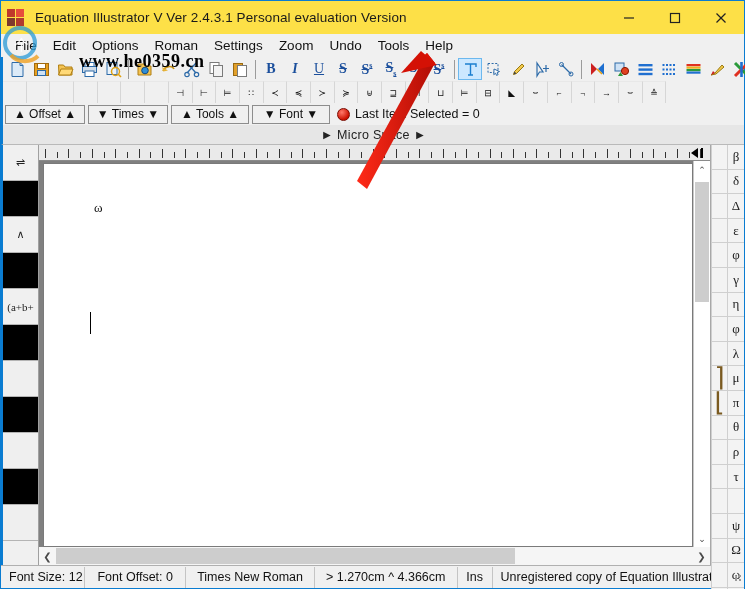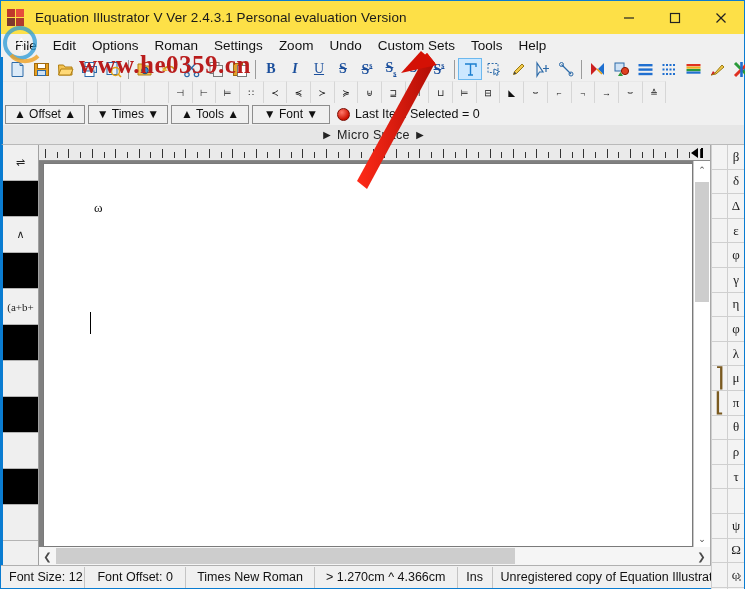--- a/index.html
+++ b/index.html
@@ -311,22 +311,22 @@
     left: 60px; top: 22px;
     font-family: "DejaVu Sans", sans-serif;
     font-size: 27px; font-weight: bold;
     color: #1a7fd4;
     text-shadow: 1px 1px 0 rgba(255,255,255,.6);
     letter-spacing: 1px;
   }
   .wm-url {
     left: 78px; top: 50px;
     font-family: "Liberation Serif", serif;
-    font-size: 25px; font-weight: bold;
-    color: #b91c1c;
+    font-size: 18px; font-weight: bold;
+    color: #000000;
     letter-spacing: .5px;
   }
 
   
   .redarrow { position: absolute; left: 330px; top: 50px; z-index: 60; pointer-events: none; }
 </style>
 </head>
 <body>
 
 <div id="app">
@@ -360,21 +360,20 @@
   </div>
 
   <div class="menubar">
     <div class="menu-item">File</div>
     <div class="menu-item">Edit</div>
     <div class="menu-item">Options</div>
     <div class="menu-item">Roman</div>
     <div class="menu-item">Settings</div>
     <div class="menu-item">Zoom</div>
     <div class="menu-item">Undo</div>
-    <div class="menu-item">Custom Sets</div>
     <div class="menu-item">Tools</div>
     <div class="menu-item">Help</div>
   </div>
 
   <div class="toolbar1">
     <div class="tb-btn">
       <svg width="17" height="17" viewBox="0 0 17 17">
           <path d="M3 1.5h8l3 3v11H3z" fill="#dceaf7" stroke="#2c6aa8" stroke-width="1"></path>
           <path d="M11 1.5v3h3" fill="none" stroke="#2c6aa8" stroke-width="1"></path>
         </svg>

